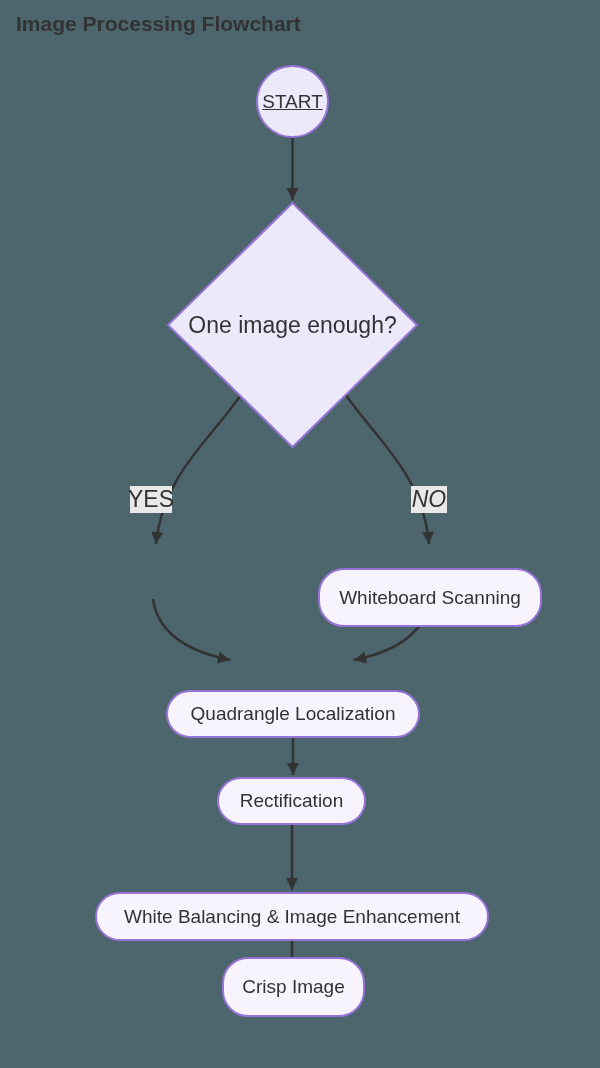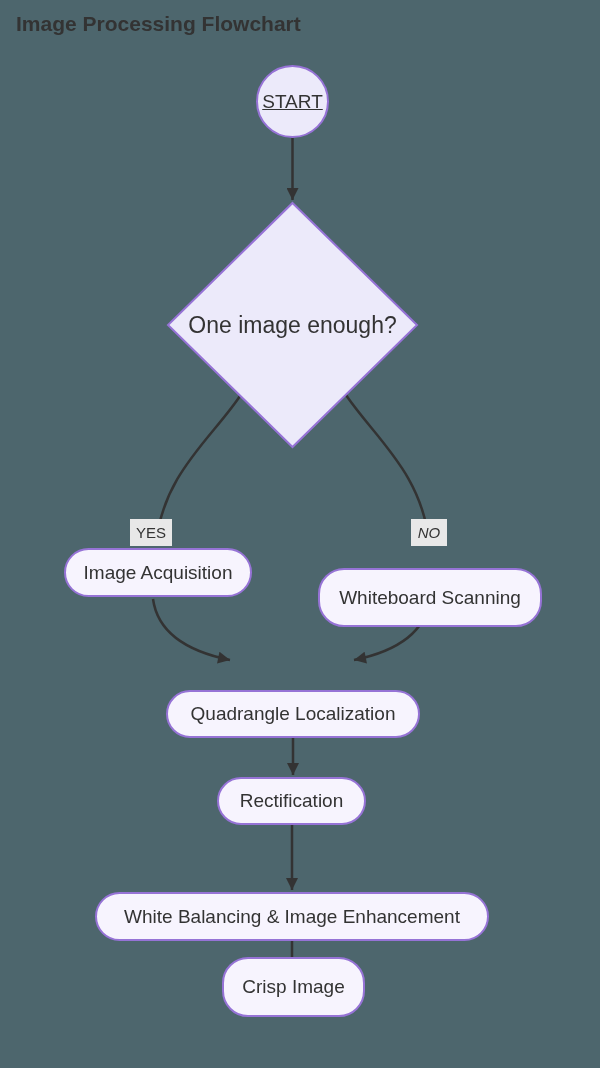--- a/index.html
+++ b/index.html
@@ -52,26 +52,25 @@
     width: 249px;
     text-align: center;
     font-size: 23px;
     color: #333333;
     line-height: 26px;
   }
   .edge-label {
     position: absolute;
     background: #e8e8e8;
     color: #333333;
-    font-size: 15px;
+    font-size: 23px;
     text-align: center;
     display: flex;
     align-items: center;
     justify-content: center;
-    margin-top: 33px;
   }
 </style>
 </head>
 <body>
 
 <div class="canvas">
 
   <div class="title">Image Processing Flowchart</div>
 
   <svg class="edges-svg" width="600" height="1068" viewBox="0 0 600 1068" xmlns="http://www.w3.org/2000/svg">
@@ -96,23 +95,20 @@
   <div class="node circle" style="left:256px; top:65px; width:73px; height:73px;">
     <span>START</span>
   </div>
 
   <div class="decision-text">One image enough?</div>
 
   <div class="edge-label" style="left:130px; top:486px; width:42px; height:27px;">YES</div>
 
   <div class="edge-label" style="left:411px; top:486px; width:36px; height:27px;font-style:italic;">NO</div>
 
-  <div class="node stadium" style="left:64px; top:548px; width:188px; height:49px;">
-    <span>Image Acquisition</span>
-  </div>
 
   <div class="node stadium" style="left:318px; top:568px; width:224px; height:59px;">
     <span>Whiteboard Scanning</span>
   </div>
 
   <div class="node stadium" style="left:166px; top:690px; width:254px; height:48px;">
     <span>Quadrangle Localization</span>
   </div>
 
   <div class="node stadium" style="left:217px; top:777px; width:149px; height:48px;">

